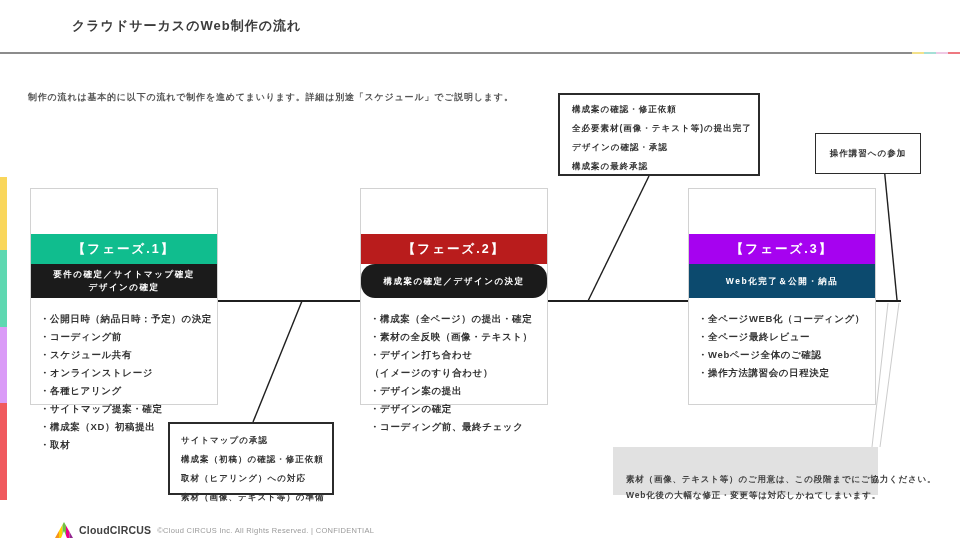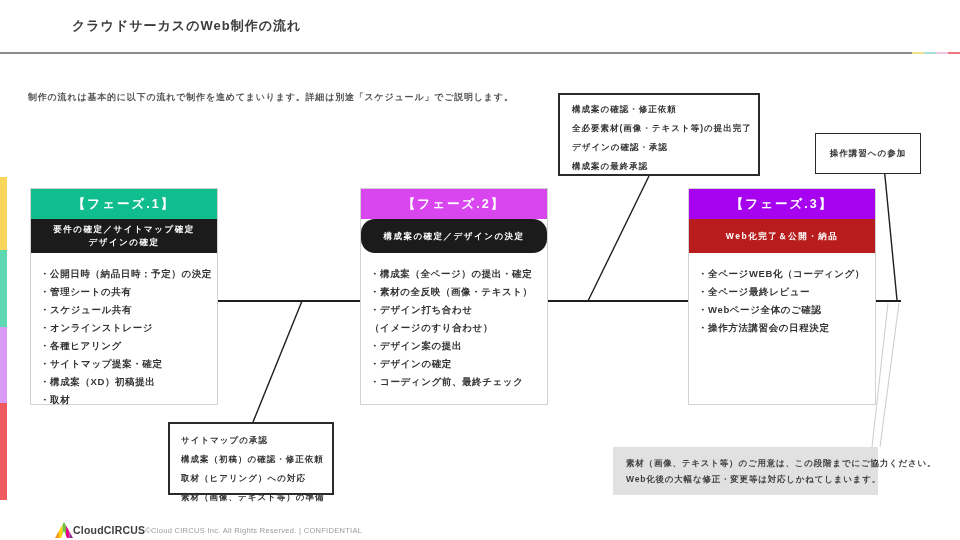--- a/index.html
+++ b/index.html
@@ -34,21 +34,21 @@
   .stripe-4 { top:403px; height:97px; }
 
   
   .phase {
     top:188px; width:188px; height:217px; background:#fff;
     border:1px solid #d2d2d2;
   }
   .phase-1 { left:30px; } .phase-2 { left:360px; } .phase-3 { left:688px; }
   .phase-header {
     height:30px; line-height:30px; text-align:center;
-    color:#fff; font-size:12.5px; font-weight:700; letter-spacing:2px;
+    color:#fff; font-size:12.5px; font-weight:700; letter-spacing:2px;margin-top:45px;
   }
   .phase-band {
     height:34px; display:flex; flex-direction:column; justify-content:center;
     align-items:center; color:#fff; font-size:8.5px; font-weight:700;
     letter-spacing:1.5px; line-height:13px; text-align:center;
   }
   .phase-body {
     padding:12px 9px 0 9px; font-size:9.5px; font-weight:600;
     color:#333; letter-spacing:0.6px;
   }
@@ -63,31 +63,31 @@
   .callout-top { left:558px; top:93px; width:202px; height:83px; padding:5px 12px; }
   .callout-topright {
     left:815px; top:133px; width:106px; height:41px;
     display:flex; align-items:center; justify-content:center;
     border-width:1.5px;
   }
   .callout-bottomleft { left:168px; top:422px; width:166px; height:73px; padding:7px 11px; }
 
   
   .note {
-    left:613px; top:447px; width:265px; height:48px; padding:8px 13px;
+    left:613px; top:447px; width:265px; height:48px; padding:24px 13px;
     font-size:8.5px; font-weight:600; color:#3f3f3f; letter-spacing:0.8px;
   }
   .note .line { line-height:16px; white-space:nowrap; }
 
   
   .lines-svg { left:0; top:0; width:960px; height:540px; pointer-events:none; }
 
   
   .footer {
-    left:55px; top:522px; display:flex; align-items:center; 
+    left:55px; top:522px; display:flex; align-items:center; gap:6px;
   }
   .brand { font-size:10.5px; font-weight:700; color:#3f3f3f; letter-spacing:0.2px; }
   .copyright { font-size:7.5px; color:#9a9a9a; letter-spacing:0.3px; }
 </style>
 </head>
 <body>
 
 <div class="abs slide-title">クラウドサーカスのWeb制作の流れ</div>
 
 <div class="abs title-rule">
@@ -117,49 +117,49 @@
 </svg>
 
 <div class="abs phase phase-1">
   <div class="phase-header" style="background: rgb(16, 189, 142);">【フェーズ.1】</div>
   <div class="phase-band" style="background: rgb(27, 27, 27);">
     <div>要件の確定／サイトマップ確定</div>
     <div>デザインの確定</div>
   </div>
   <div class="phase-body">
     <div class="li">・公開日時（納品日時：予定）の決定</div>
-    <div class="li">・管理シートの共有</div>
+    <div class="li">・コーディング前</div>
     <div class="li">・スケジュール共有</div>
     <div class="li">・オンラインストレージ</div>
     <div class="li">・各種ヒアリング</div>
     <div class="li">・サイトマップ提案・確定</div>
     <div class="li">・構成案（XD）初稿提出</div>
     <div class="li">・取材</div>
   </div>
 </div>
 
 <div class="abs phase phase-2">
-  <div class="phase-header" style="background: #d946ef;">【フェーズ.2】</div>
+  <div class="phase-header" style="background: #b91c1c;">【フェーズ.2】</div>
   <div class="phase-band" style="background: rgb(27, 27, 27); border-radius: 14px;">
     <div>構成案の確定／デザインの決定</div>
   </div>
   <div class="phase-body">
     <div class="li">・構成案（全ページ）の提出・確定</div>
     <div class="li">・素材の全反映（画像・テキスト）</div>
     <div class="li">・デザイン打ち合わせ</div>
     <div class="li">（イメージのすり合わせ）</div>
     <div class="li">・デザイン案の提出</div>
     <div class="li">・デザインの確定</div>
     <div class="li">・コーディング前、最終チェック</div>
   </div>
 </div>
 
 <div class="abs phase phase-3">
   <div class="phase-header" style="background: rgb(166, 2, 240);">【フェーズ.3】</div>
-  <div class="phase-band" style="background: #b91c1c;">
+  <div class="phase-band" style="background: #0c4a6e;">
     <div>Web化完了＆公開・納品</div>
   </div>
   <div class="phase-body">
     <div class="li">・全ページWEB化（コーディング）</div>
     <div class="li">・全ページ最終レビュー</div>
     <div class="li">・Webページ全体のご確認</div>
     <div class="li">・操作方法講習会の日程決定</div>
   </div>
 </div>
 

